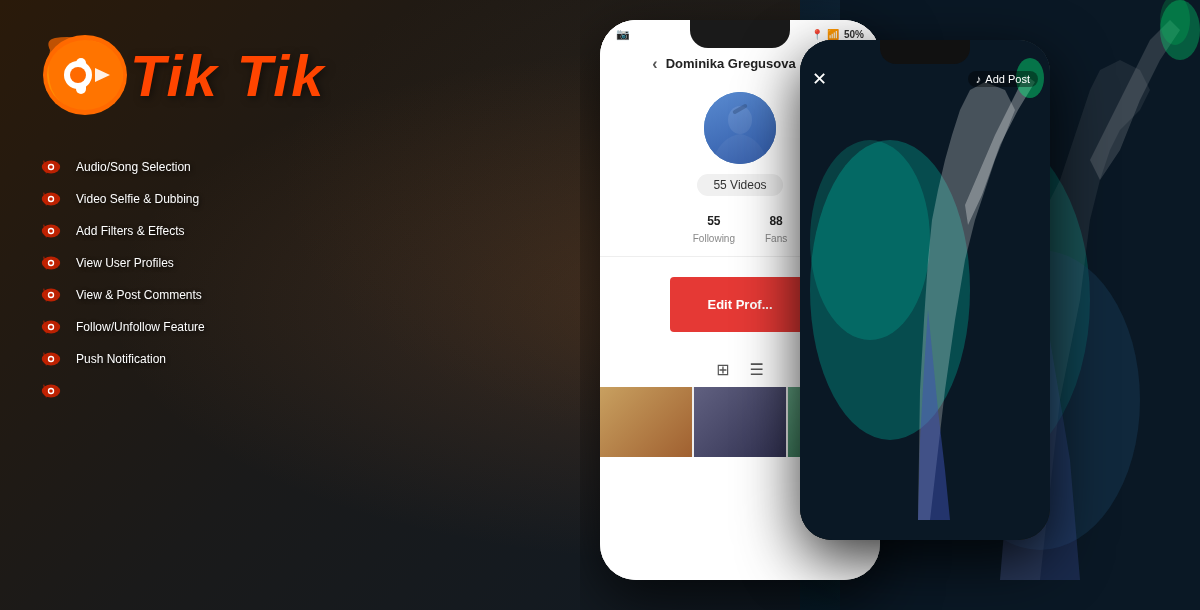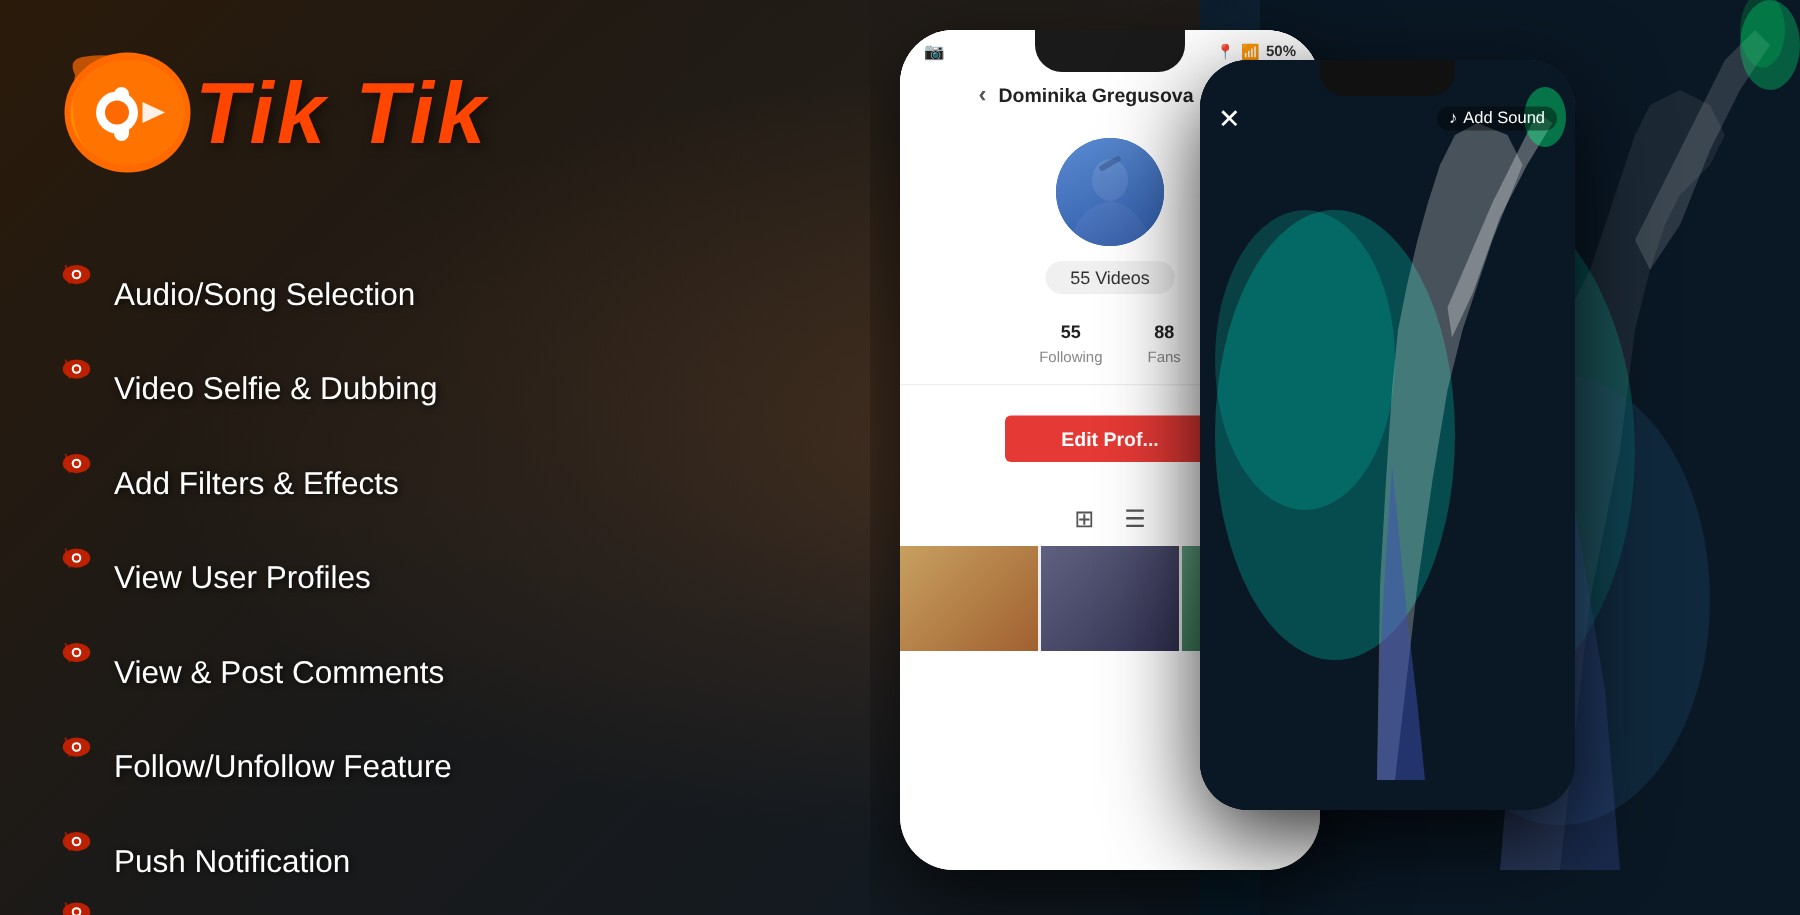--- a/index.html
+++ b/index.html
@@ -73,25 +73,24 @@
       gap: 10px;
     }
 
     .feature-item {
       display: flex;
       align-items: center;
       gap: 14px;
     }
 
     .feature-text {
-      font-size: 21px;
+      font-size: 12px;
       color: #ffffff;
       font-weight: 500;
       text-shadow: 1px 1px 4px rgba(0,0,0,0.8);
-      margin-top: 29px;
     }
 
     
     .right-panel {
       position: absolute;
       right: 0;
       top: 0;
       width: 620px;
       height: 610px;
       z-index: 10;
@@ -259,21 +258,21 @@
     .stat-label {
       font-size: 10px;
       color: #888;
     }
 
     .edit-btn {
       background: #e53935;
       color: white;
       border: none;
       border-radius: 4px;
-      padding: 8px 24px;
+      padding: 20px 24px;
       font-size: 13px;
       font-weight: 600;
       margin: 10px auto;
       display: block;
       width: 140px;
       text-align: center;
     }
 
     .tabs-row {
       display: flex;
@@ -509,21 +508,21 @@
     </svg>
   </div>
 
   <div class="phone-2">
     <div class="phone-2-inner">
       <div class="phone-2-notch"></div>
       <div class="phone-2-top-bar">
         <span class="close-x">✕</span>
         <div class="add-sound-label">
           <span>♪</span>
-          <span>Add Sound</span>
+          <span>Add Post</span>
         </div>
       </div>
 
       <div style="position:absolute; inset:0; z-index:1;">
         <svg width="250" height="500" viewBox="0 0 250 500" xmlns="http://www.w3.org/2000/svg">
           <rect width="250" height="500" fill="#0a1825"></rect>
           <ellipse cx="90" cy="250" rx="80" ry="150" fill="#00c8b0" opacity="0.3"></ellipse>
           <ellipse cx="70" cy="200" rx="60" ry="100" fill="#00e0c0" opacity="0.2"></ellipse>
           <path d="M130,480 L145,350 L155,280 L165,220 L175,180 L185,150 L195,120 L205,95 L215,70 L205,50 L185,42 L170,50 L160,70 L152,95 L145,120 L138,150 L132,180 L128,220 L124,280 L120,350 L118,480 Z" fill="rgba(255,255,255,0.25)"></path>
           <path d="M118,480 L120,400 L124,330 L128,270 L132,310 L138,370 L145,430 L150,480 Z" fill="rgba(60,80,180,0.5)"></path>

